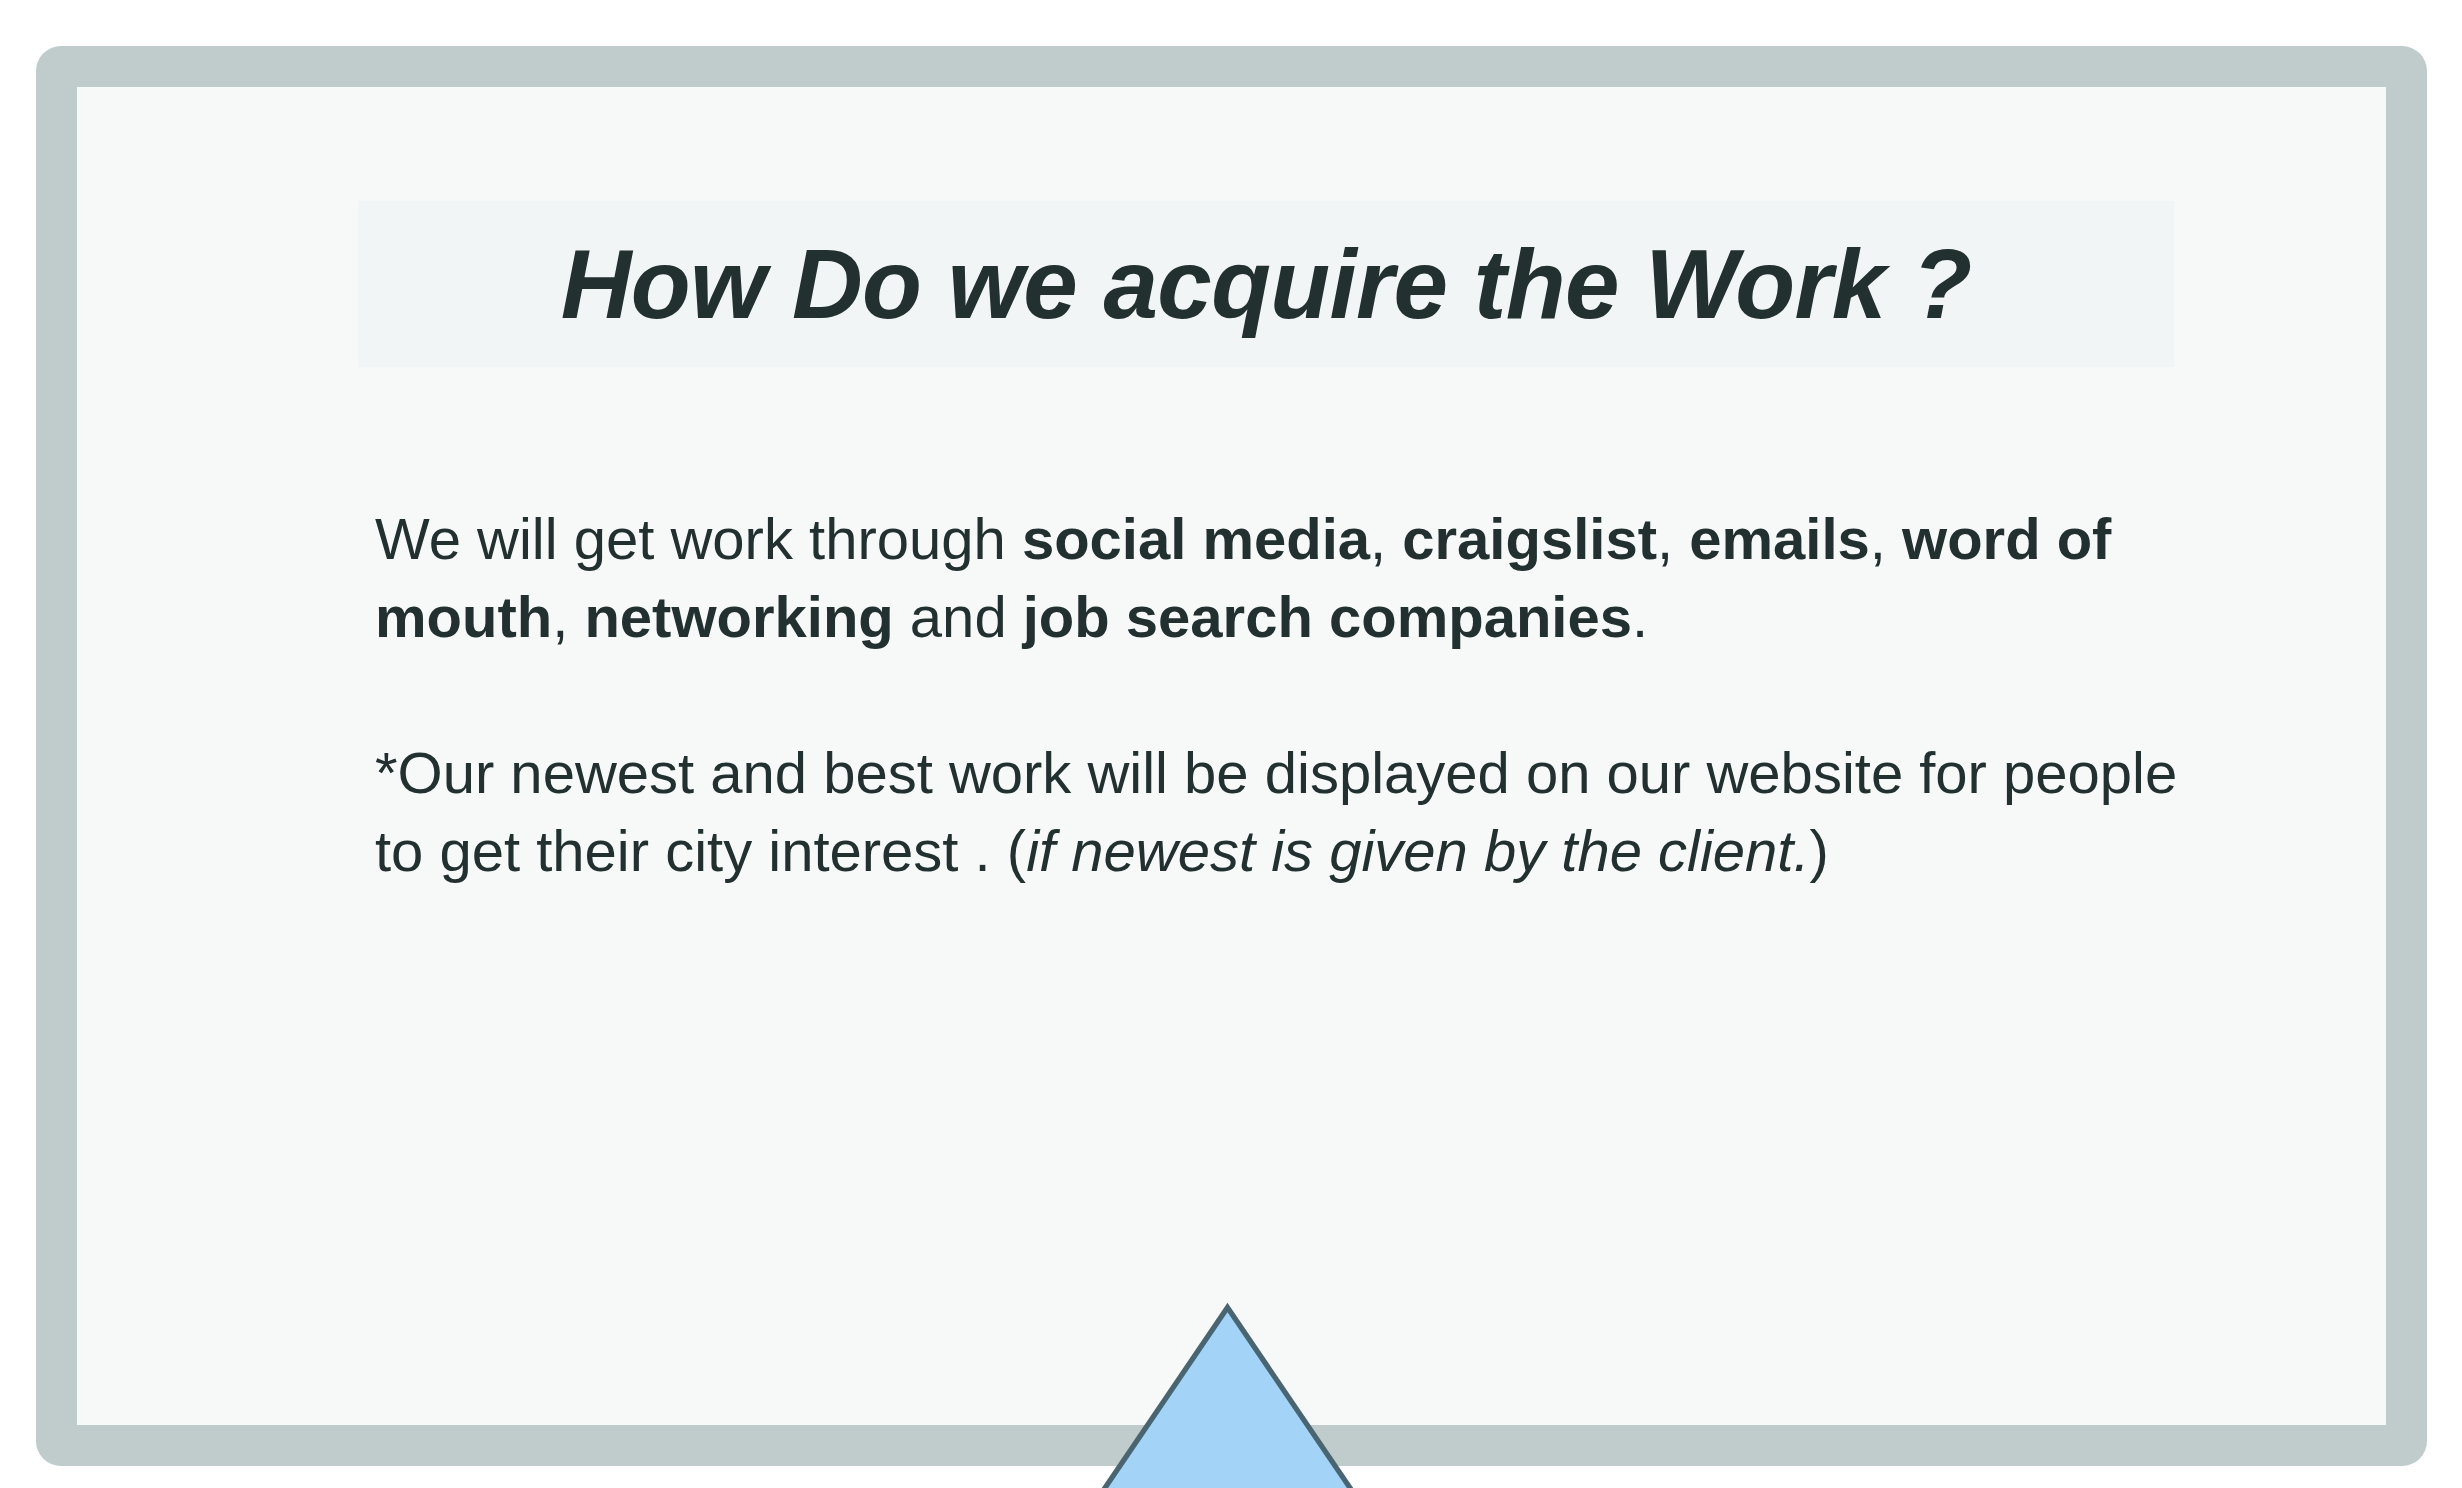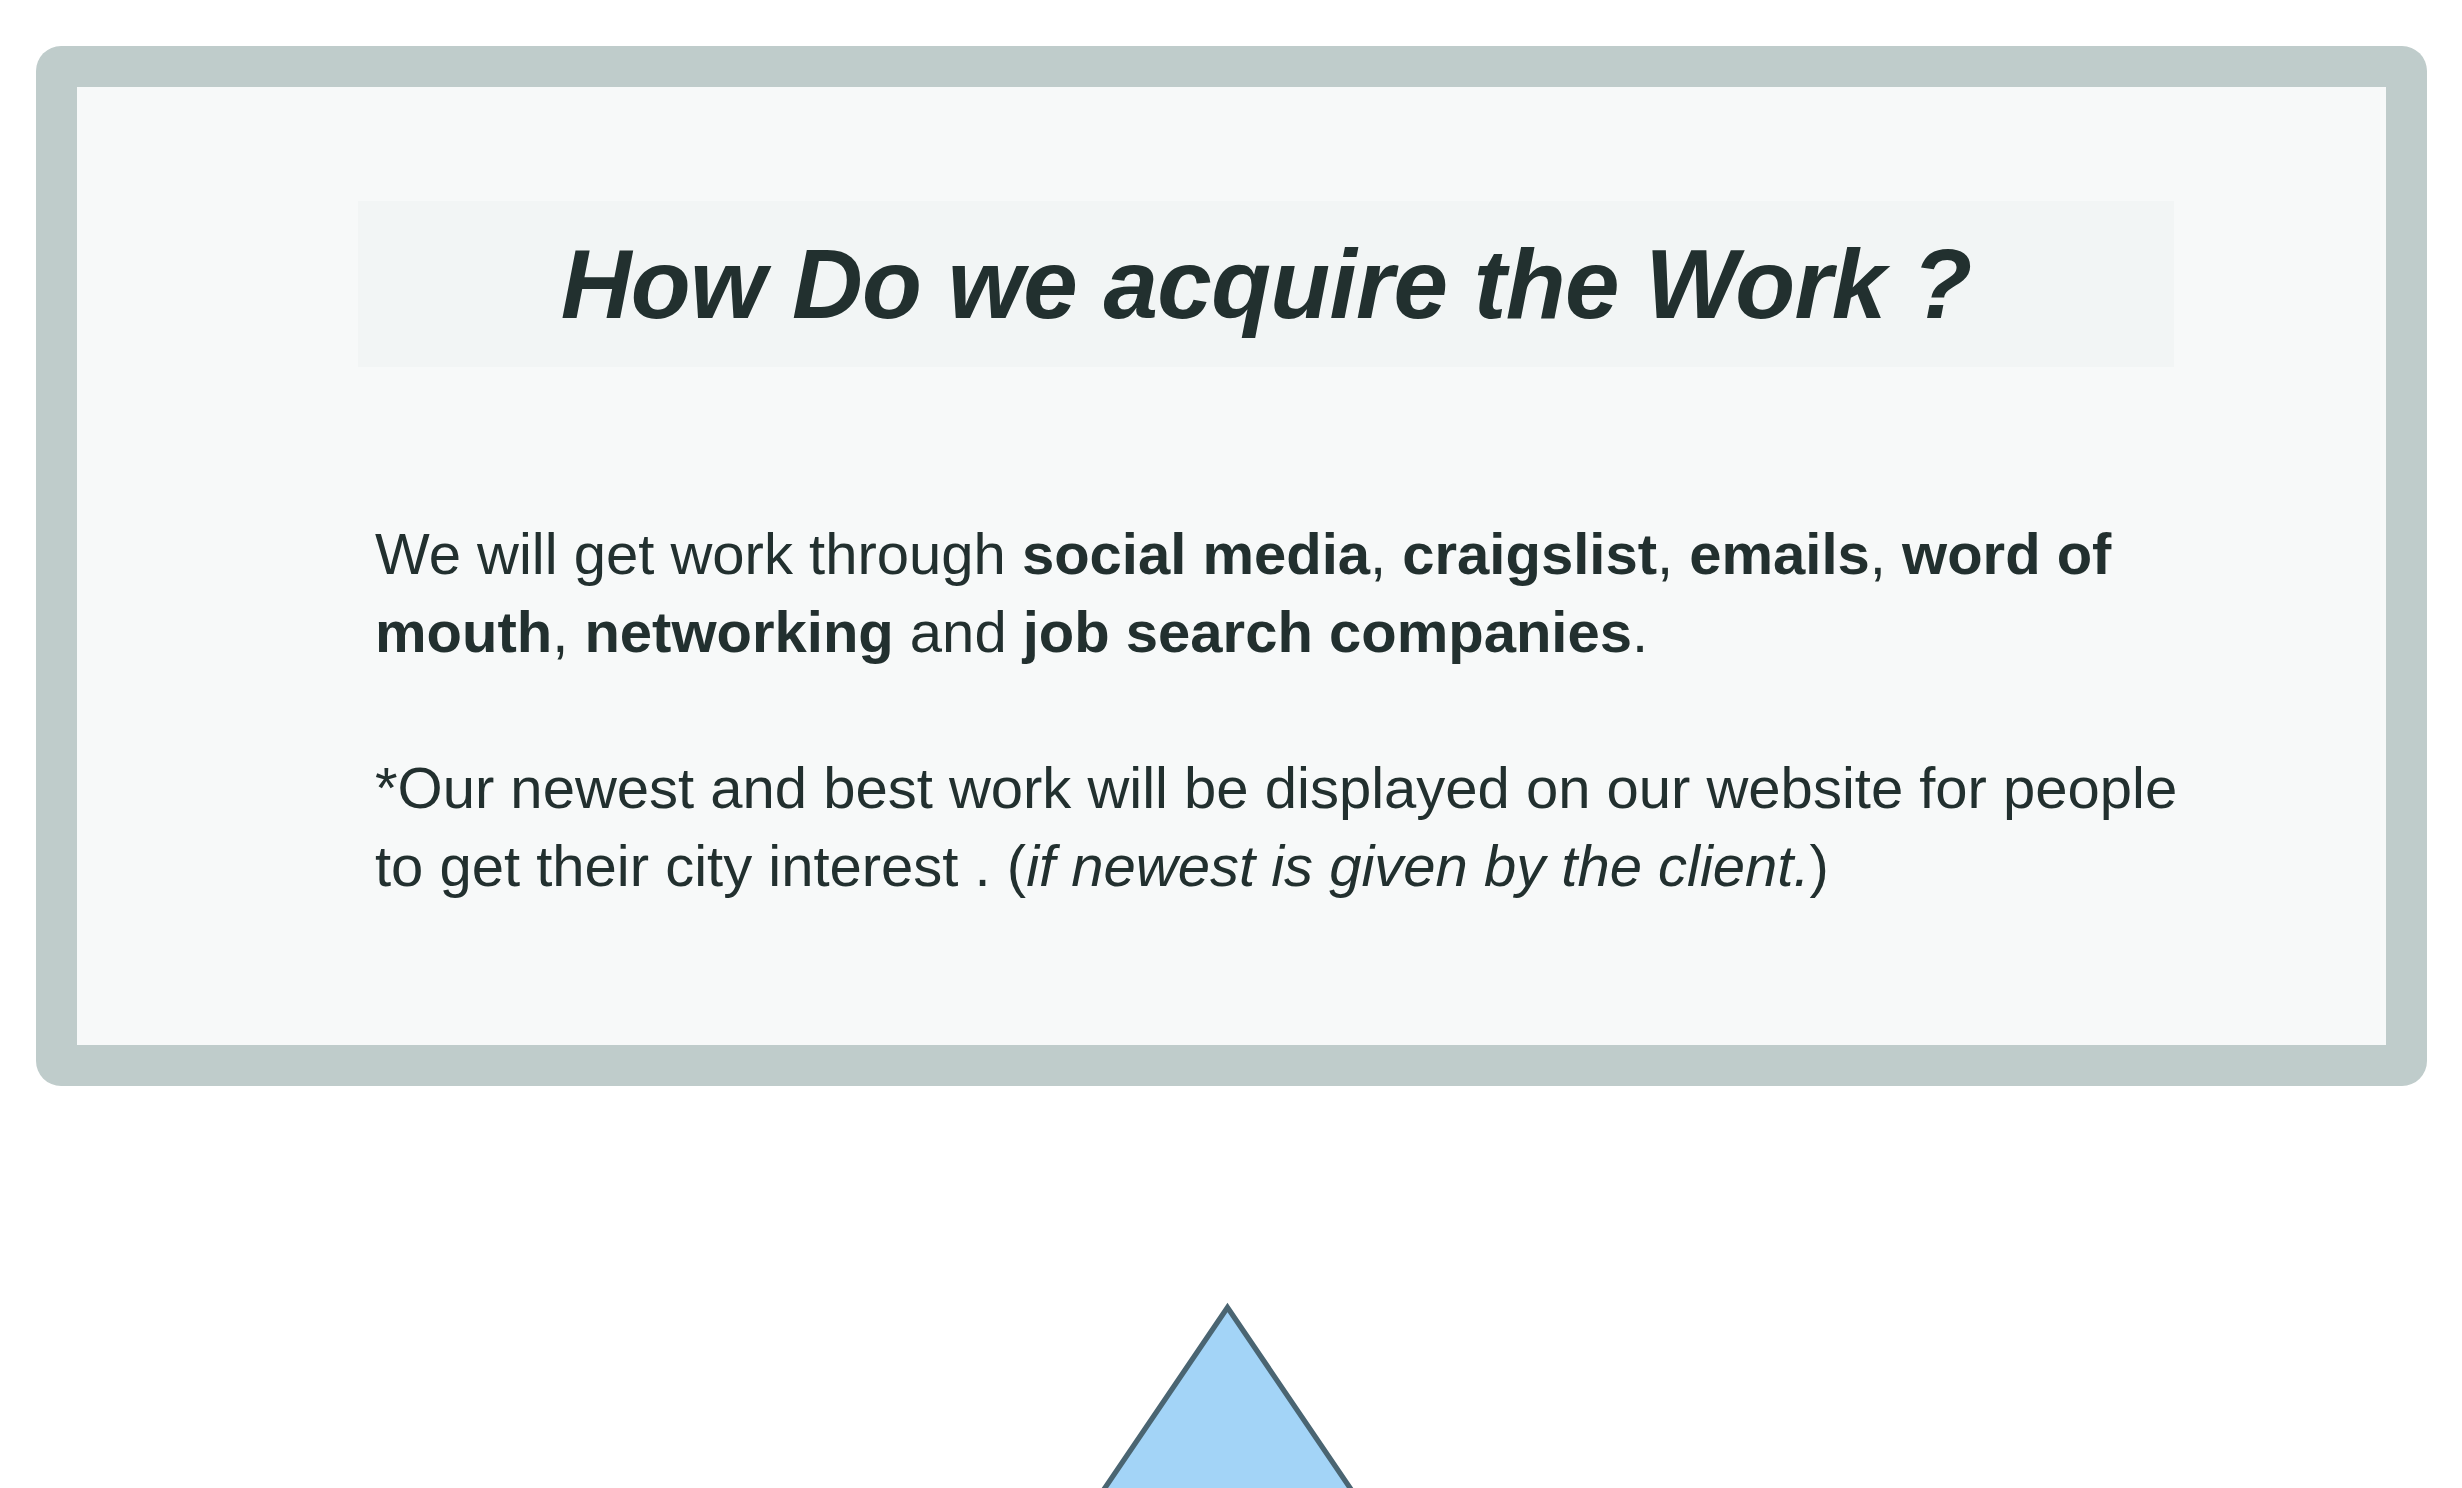--- a/index.html
+++ b/index.html
@@ -16,21 +16,21 @@
     font-family: "Liberation Sans", sans-serif;
     -webkit-font-smoothing: antialiased;
   }
 
   
   #slide-frame {
     position: absolute;
     left: 36px;
     top: 46px;
     width: 2391px;
-    height: 1040px;
+    height: 1420px;
     box-sizing: border-box;
     background: #bfcccb;
     border-radius: 25px;
     overflow: hidden;
   }
   #slide-surface {
     position: absolute;
     left: 41px;
     top: 41px;
     right: 41px;
@@ -57,21 +57,21 @@
     color: #22302f;
     letter-spacing: -0.7px;
     white-space: nowrap;
     line-height: 1;
   }
 
   
   #body-copy {
     position: absolute;
     left: 298px;       
-    top: 428px;        
+    top: 413px;        
     width: 1828px;
     color: #22302f;
     font-size: 58px;
     line-height: 78px;
   }
   #body-copy .paragraph {
     margin: 0 0 78px 0;
   }
   #body-copy .paragraph:last-child {
     margin-bottom: 0;

